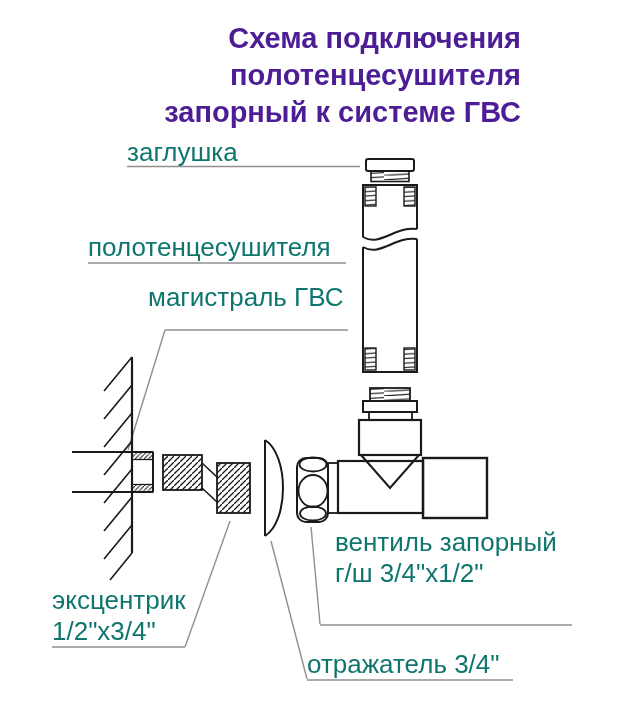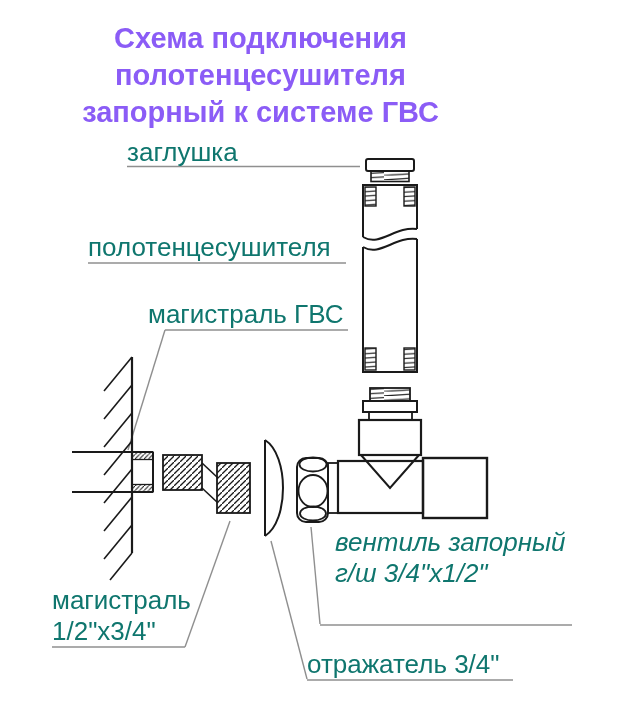--- a/index.html
+++ b/index.html
@@ -1,22 +1,22 @@
 <!DOCTYPE html>
 <html><head>
 <meta charset="utf-8">
 <style>
   html,body{margin:0;padding:0;background:#fff;}
   #stage{
     position:relative;width:625px;height:720px;background:#ffffff;overflow:hidden;
     font-family:"Liberation Sans","DejaVu Sans",sans-serif;
   }
   .title{
-    position:absolute;top:20px;left:0;width:521px;text-align:center;
-    font-size:29px;font-weight:bold;line-height:37px;color:#8b5cf6;
+    position:absolute;top:20px;left:0;width:521px;text-align:right;
+    font-size:29px;font-weight:bold;line-height:37px;color:#4c1d95;
   }
   .lbl{
     position:absolute;color:#0f766e;font-size:26px;line-height:30px;white-space:nowrap;
   }
   .lbl.multi{line-height:31px;}
   svg{position:absolute;top:0;left:0;}
 </style>
 </head>
 <body>
 
@@ -131,27 +131,27 @@
     <g stroke="#1a1a1a" fill="none">
       <rect x="366" y="159" width="48" height="12" rx="2" stroke-width="2"></rect>
       <rect x="371" y="171" width="38" height="10.5" stroke-width="1.6" fill="url(#threadH)"></rect>
     </g>
   </svg>
 
   <div class="lbl" style="left:127px;top:137px;">заглушка</div>
 
   <div class="lbl" style="left:88px;top:232px;">полотенцесушителя</div>
 
-  <div class="lbl" style="left:148px;top:299px;text-align:right;">магистраль ГВС</div>
+  <div class="lbl" style="left:148px;top:282px;text-align:right;">магистраль ГВС</div>
 
   <div class="lbl multi" style="left:52px;top:585px;">
-    <div>магистраль</div>
+    <div>эксцентрик</div>
     <div>1/2"х3/4"</div>
   </div>
 
-  <div class="lbl multi" style="left:335px;top:527px;font-style:italic;">
+  <div class="lbl multi" style="left:335px;top:527px;">
     <div>вентиль запорный</div>
     <div>г/ш 3/4"х1/2"</div>
   </div>
 
   <div class="lbl" style="left:307px;top:649px;">отражатель 3/4"</div>
 
 </div>
 
 </body></html>

